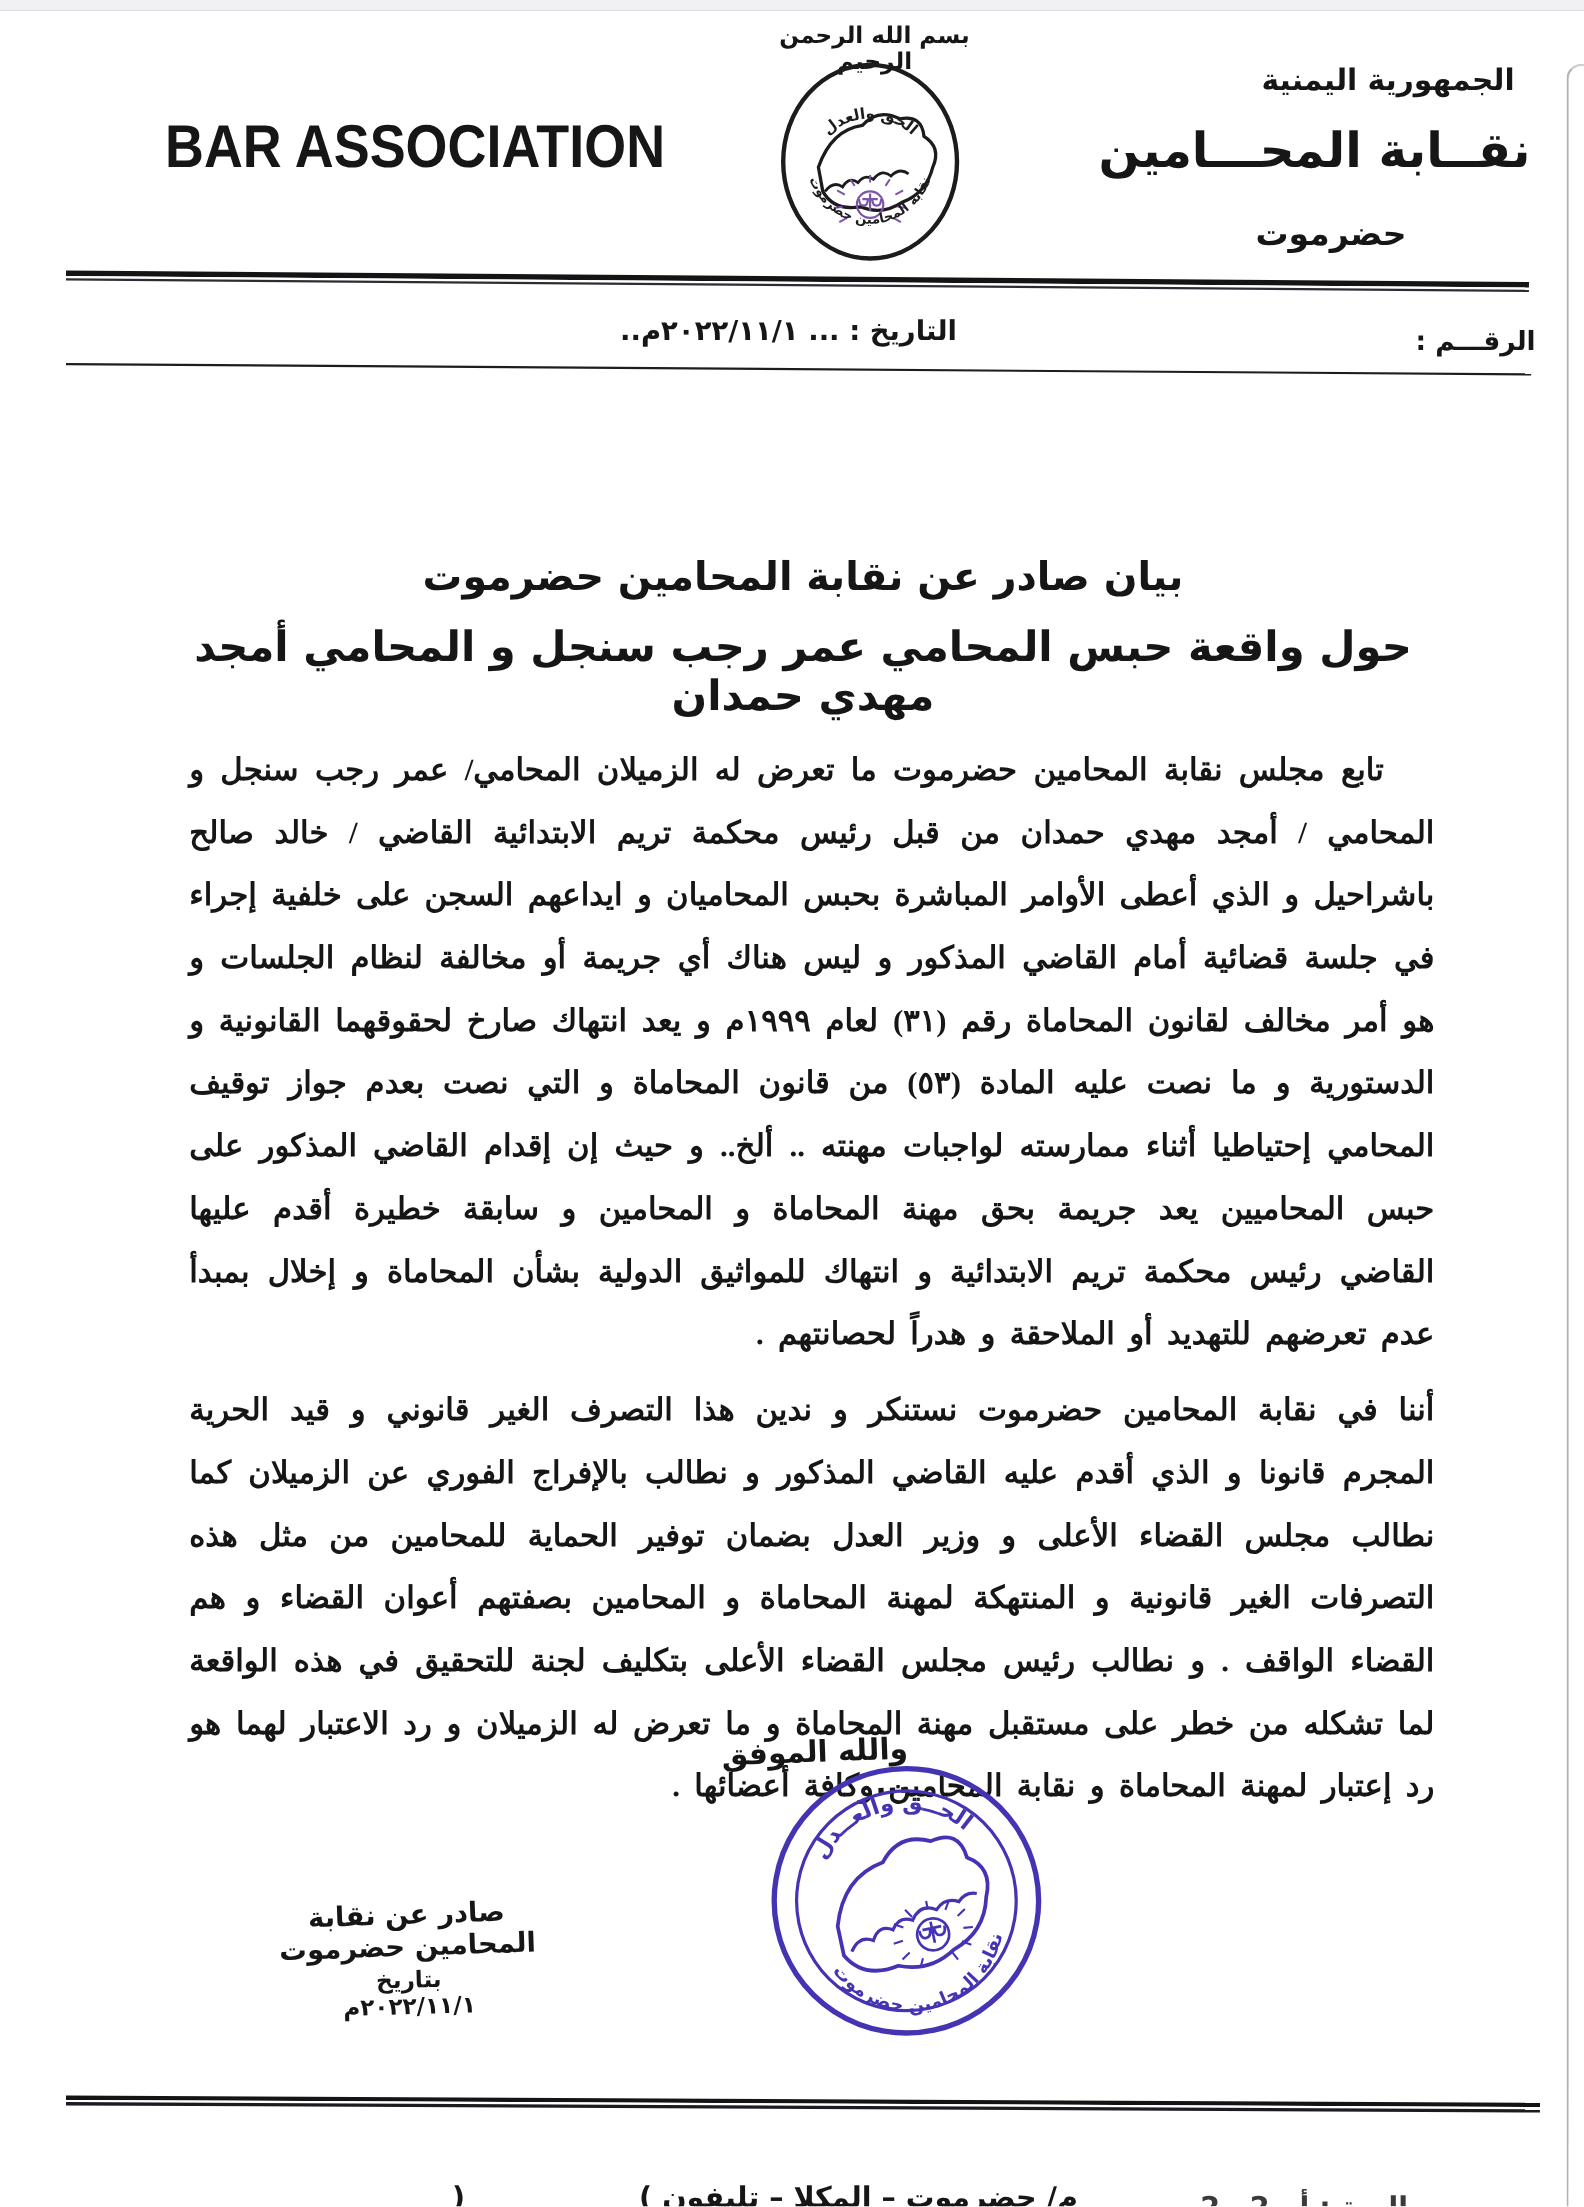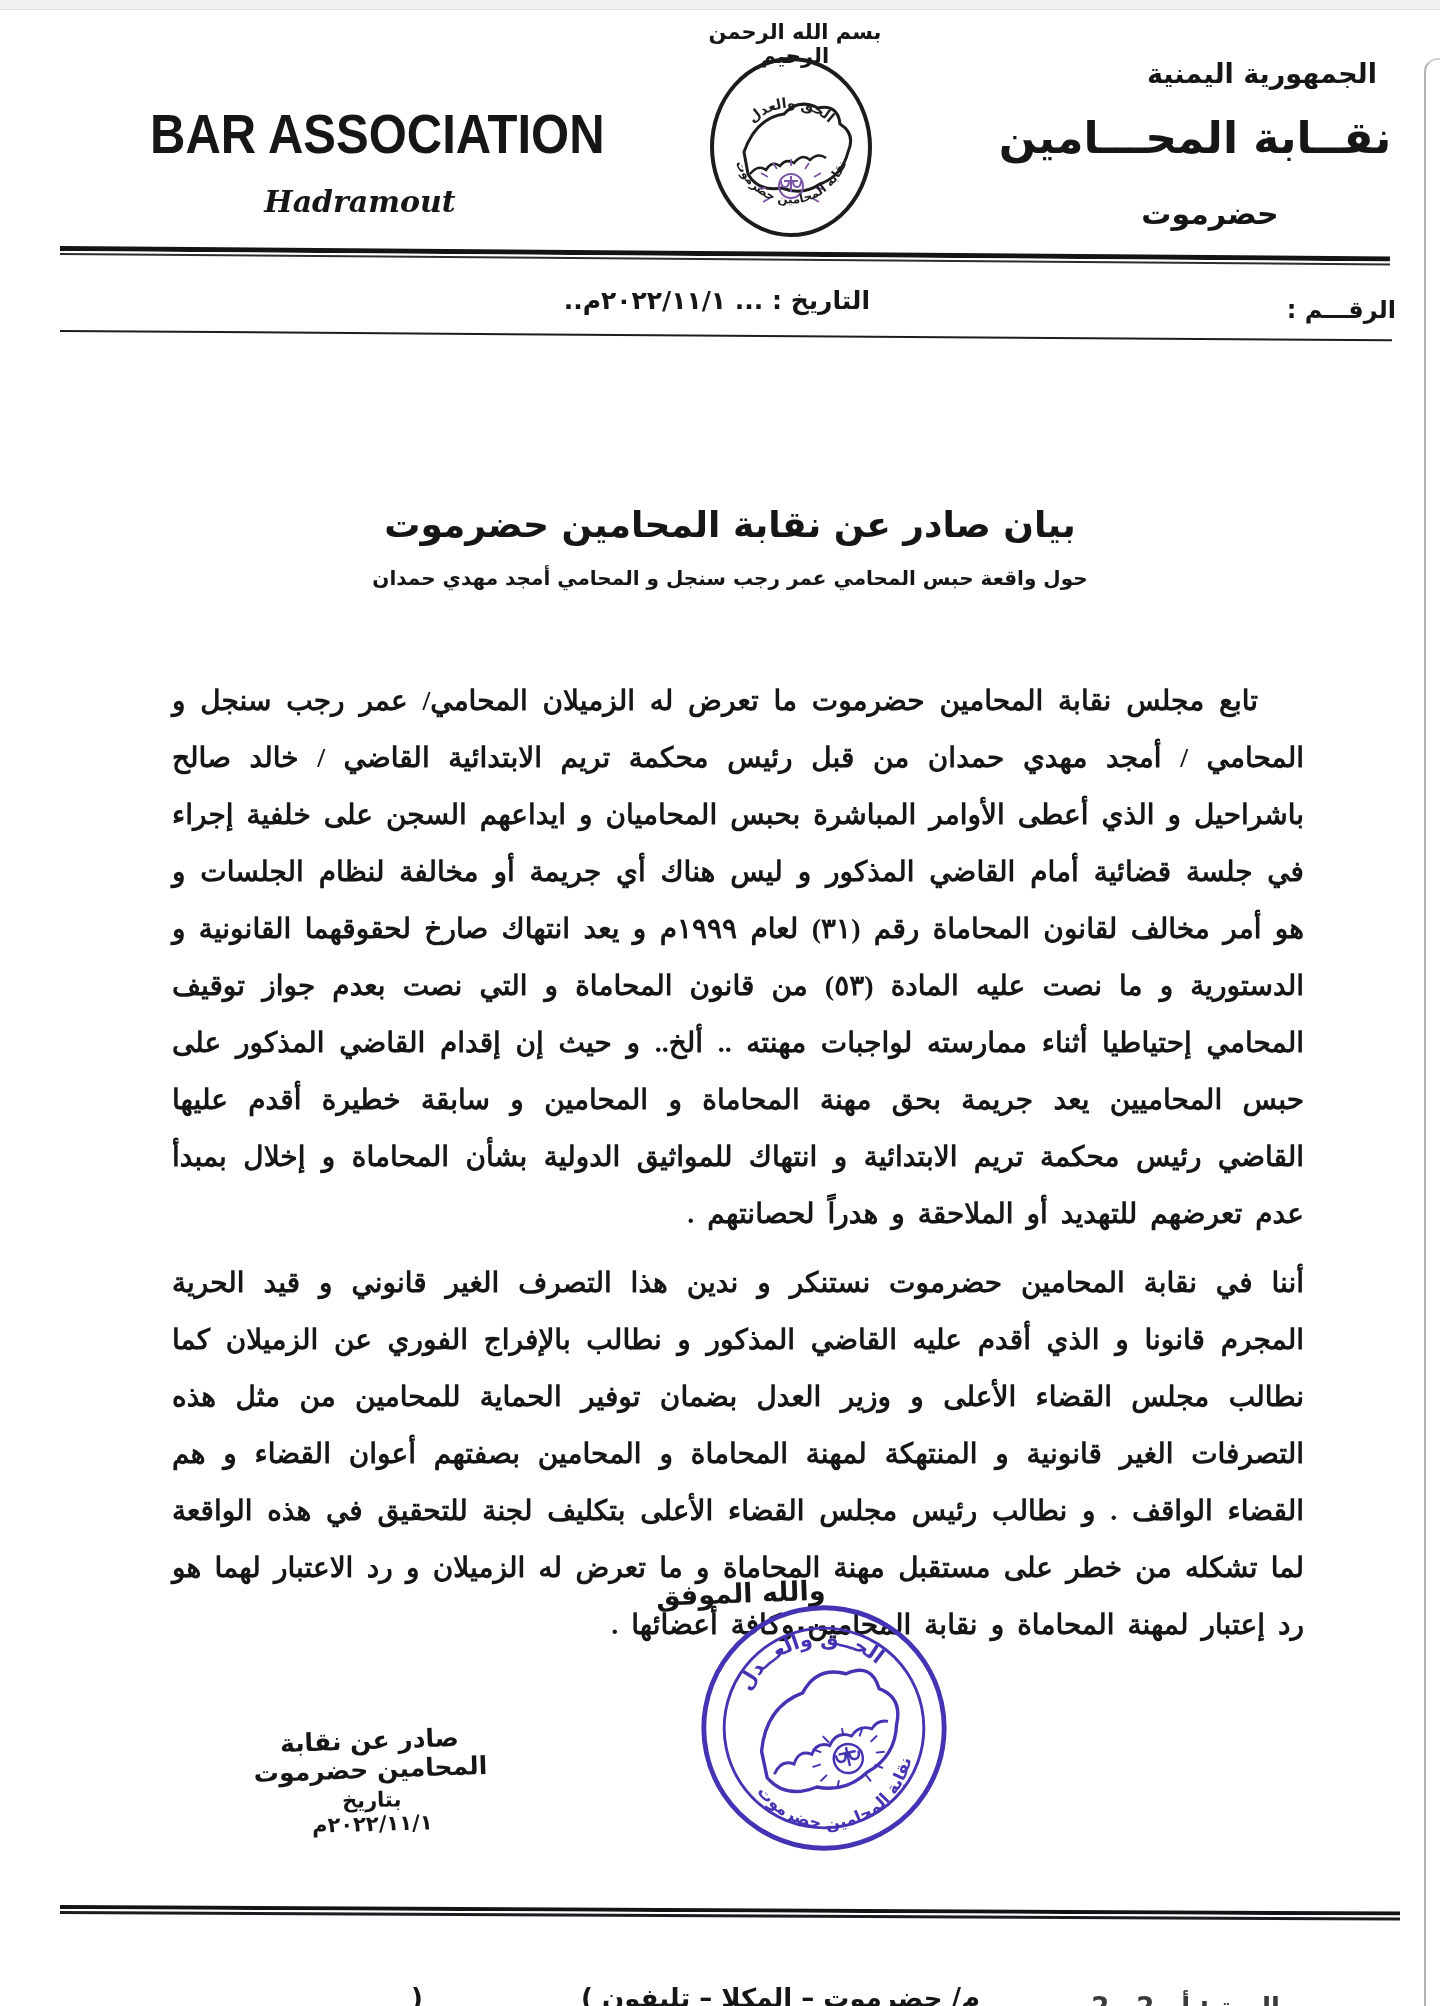--- a/index.html
+++ b/index.html
@@ -37,21 +37,21 @@
   .rule-thin{left:60px;top:330px;width:1332px;height:2px;background:#1d1d1d;transform:rotate(0.40deg);}
   .rule-footer{left:60px;top:1905px;width:1340px;transform:rotate(0.28deg);}
   .rule-footer .b1{height:4px;background:#141414;}
   .rule-footer .b2{height:2px;background:#ffffff;}
   .rule-footer .b3{height:3px;background:#1b1b22;}
   
   .meta-number{left:1256px;top:296px;width:140px;font-size:24px;font-weight:bold;}
   .meta-date{left:440px;top:286px;width:430px;font-size:25px;font-weight:bold;text-align:right;}
   
   .title1{left:150px;top:504px;width:1160px;font-size:36px;font-weight:bold;}
-  .title2{left:150px;top:566px;width:1160px;font-size:20px;font-weight:bold;}
+  .title2{left:150px;top:566px;width:1160px;font-size:38px;font-weight:bold;}
   
   .body-text{left:160px;top:660px;width:1156px;font-size:28px;font-weight:bold;
              line-height:57px;text-align:justify;word-spacing:6px;}
   .body-text p{margin:12px;font-family:Liberation Serif, serif;}
   .body-text p.indent{text-indent:46px;}
   
   .tawfiq{left:636px;top:1578px;width:190px;font-size:27px;font-weight:bold;transform:rotate(-2deg);}
   .stamp-wrap{left:698px;top:1602px;width:252px;height:252px;transform:rotate(-12deg);}
   .issued-by{left:222px;top:1726px;width:296px;font-size:25px;font-weight:bold;transform:rotate(-2deg);}
   .issued-date{left:282px;top:1788px;width:180px;font-size:21px;font-weight:bold;transform:rotate(-1.5deg);}
@@ -64,21 +64,20 @@
 </style>
 </head>
 <body>
 
 <div class="canvas">
 
   <div class="abs top-strip"></div>
   <div class="abs page-edge"></div>
 
   <div class="abs hdr-org center">BAR ASSOCIATION</div>
-  <div class="abs hdr-region center">Hadramout</div>
 
   <div class="abs bismillah ar center">بسم الله الرحمن الرحيم</div>
   <div class="abs logo-wrap">
     <svg width="170" height="186" viewBox="0 0 170 186">
       <ellipse cx="85" cy="93" rx="79" ry="88" fill="none" stroke="#1c1c1c" stroke-width="4"></ellipse>
       <path d="M38,98 Q50,64 78,60 Q92,44 112,54 Q132,50 134,70 Q150,80 142,98 Q136,122 114,130 Q96,142 76,134 Q52,138 42,120 Z" fill="none" stroke="#1c1c1c" stroke-width="3"></path>
       <path d="M44,120 q8,-10 16,-4 q6,-10 14,-4 q6,-8 14,-3 q8,-10 16,-3 q8,-8 16,-2" fill="none" stroke="#1c1c1c" stroke-width="2.5"></path>
       <g stroke="#7d55a8" stroke-width="2" fill="none">
         <circle cx="85" cy="132" r="12"></circle>
         <path d="M85,122 v16 M78,127 h14 M75,127 q0,6 4,6 q4,0 4,-6 M87,127 q0,6 4,6 q4,0 4,-6"></path>

